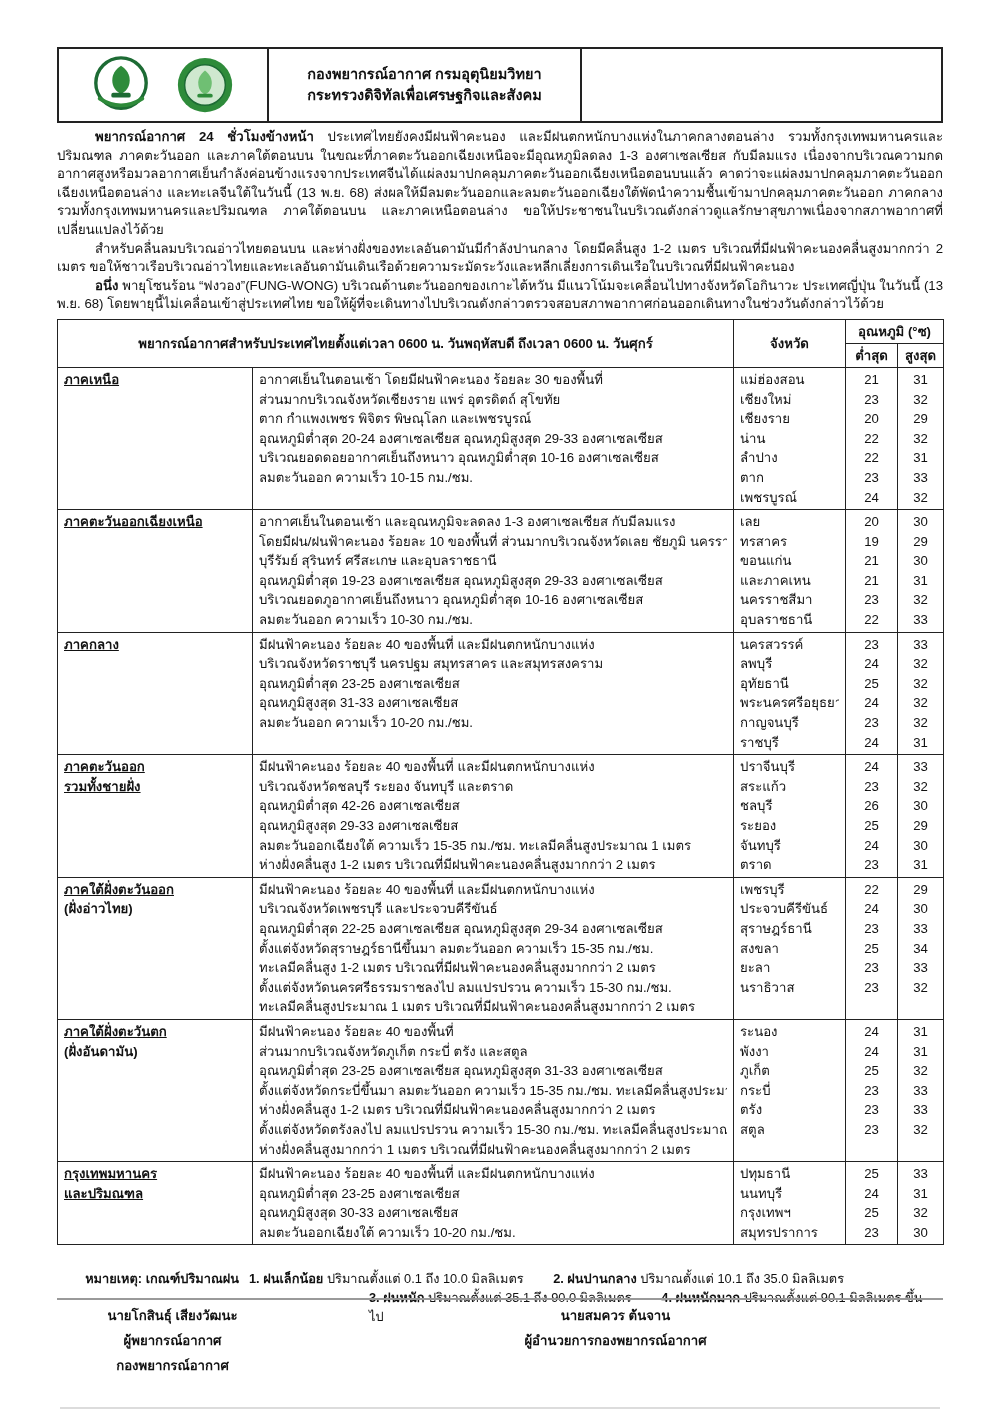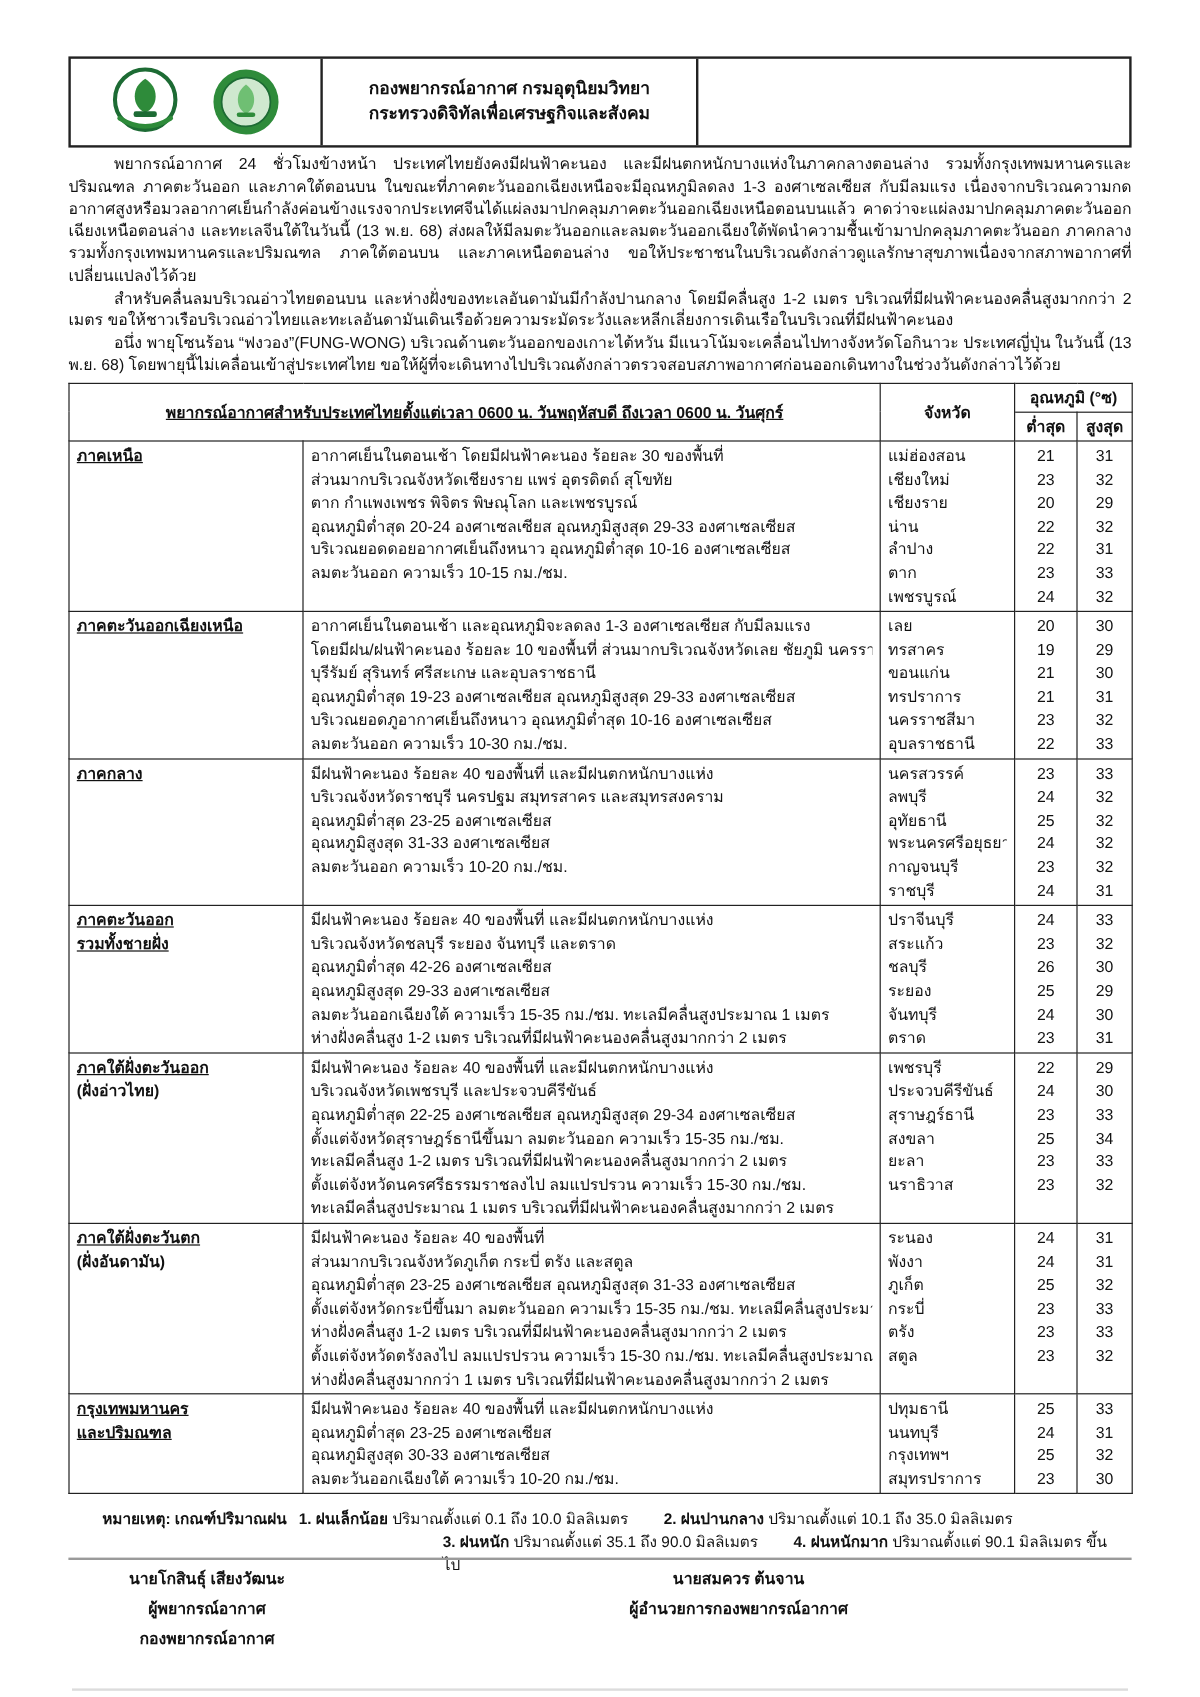--- a/index.html
+++ b/index.html
@@ -15,37 +15,37 @@
   .title-cell{flex:1;}
   .h-line{font-weight:bold;font-size:14.5px;line-height:21px;white-space:nowrap;}
   .title-cell .h-line{line-height:19px;}
 
   
   .seal{width:62px;height:62px;}
 
   
   .intro{margin-top:5px;font-size:13.2px;line-height:18.6px;text-align:justify;}
   .intro p{margin:0;text-indent:38px;}
-  .lead{font-weight:normal;}
+  .lead{font-weight:bold;}
 
   
   table.forecast{border-collapse:collapse;width:886px;margin-top:5px;table-layout:fixed;}
   table.forecast th,table.forecast td{border:1.5px solid #222;box-sizing:border-box;padding:2px 6px;vertical-align:top;font-size:13.2px;}
   table.forecast thead th{vertical-align:middle;text-align:center;padding:1px 4px;}
-  .tbl-title{font-weight:bold;text-decoration:underline;font-size:13.4px;}
+  .tbl-title{font-weight:bold;font-size:13.4px;}
   .col-head{font-weight:bold;font-size:13.2px;}
   .sub-head{font-weight:bold;font-size:12.8px;height:22px;}
   .region-name{font-weight:bold;text-decoration:underline;line-height:19.6px;white-space:nowrap;}
   .region-subtitle{font-weight:bold;line-height:19.6px;white-space:nowrap;}
   .cell-line{line-height:19.6px;white-space:nowrap;overflow:hidden;}
   td.num-cell{text-align:center;}
   td.num-cell .cell-line{text-align:center;}
 
   
-  .notes{margin-top:11px;font-size:12.8px;line-height:19px;}
+  .notes{margin-top:24px;font-size:12.8px;line-height:19px;}
   .note-row{display:flex;}
   .note-label{width:192px;text-align:right;font-weight:bold;flex:none;padding-right:10px;box-sizing:border-box;}
   .note-body{flex:1;}
   .note-item{margin-right:26px;}
   .note-item b{font-weight:bold;}
 
   
   .footer-rule{position:absolute;left:57px;top:1298px;width:886px;height:2px;background:#9a9a9a;}
   .footer{position:absolute;left:60px;top:1306px;width:886px;display:flex;}
   .f-col{display:flex;flex-direction:column;gap:6px;font-size:13.2px;line-height:19px;text-align:center;}
@@ -156,21 +156,21 @@
               <div class="cell-line">โดยมีฝน/ฝนฟ้าคะนอง ร้อยละ 10 ของพื้นที่ ส่วนมากบริเวณจังหวัดเลย ชัยภูมิ นครราชสีมา</div>
               <div class="cell-line">บุรีรัมย์ สุรินทร์ ศรีสะเกษ และอุบลราชธานี</div>
               <div class="cell-line">อุณหภูมิต่ำสุด 19-23 องศาเซลเซียส อุณหภูมิสูงสุด 29-33 องศาเซลเซียส</div>
               <div class="cell-line">บริเวณยอดภูอากาศเย็นถึงหนาว อุณหภูมิต่ำสุด 10-16 องศาเซลเซียส</div>
               <div class="cell-line">ลมตะวันออก ความเร็ว 10-30 กม./ชม.</div>
             </td>
             <td class="province-cell">
               <div class="cell-line">เลย</div>
               <div class="cell-line">ทรสาคร</div>
               <div class="cell-line">ขอนแก่น</div>
-              <div class="cell-line">ทรปราการ</div>
+              <div class="cell-line">และภาคเหน</div>
               <div class="cell-line">นครราชสีมา</div>
               <div class="cell-line">อุบลราชธานี</div>
             </td>
             <td class="num-cell">
               <div class="cell-line">20</div>
               <div class="cell-line">19</div>
               <div class="cell-line">21</div>
               <div class="cell-line">21</div>
               <div class="cell-line">23</div>
               <div class="cell-line">22</div>

